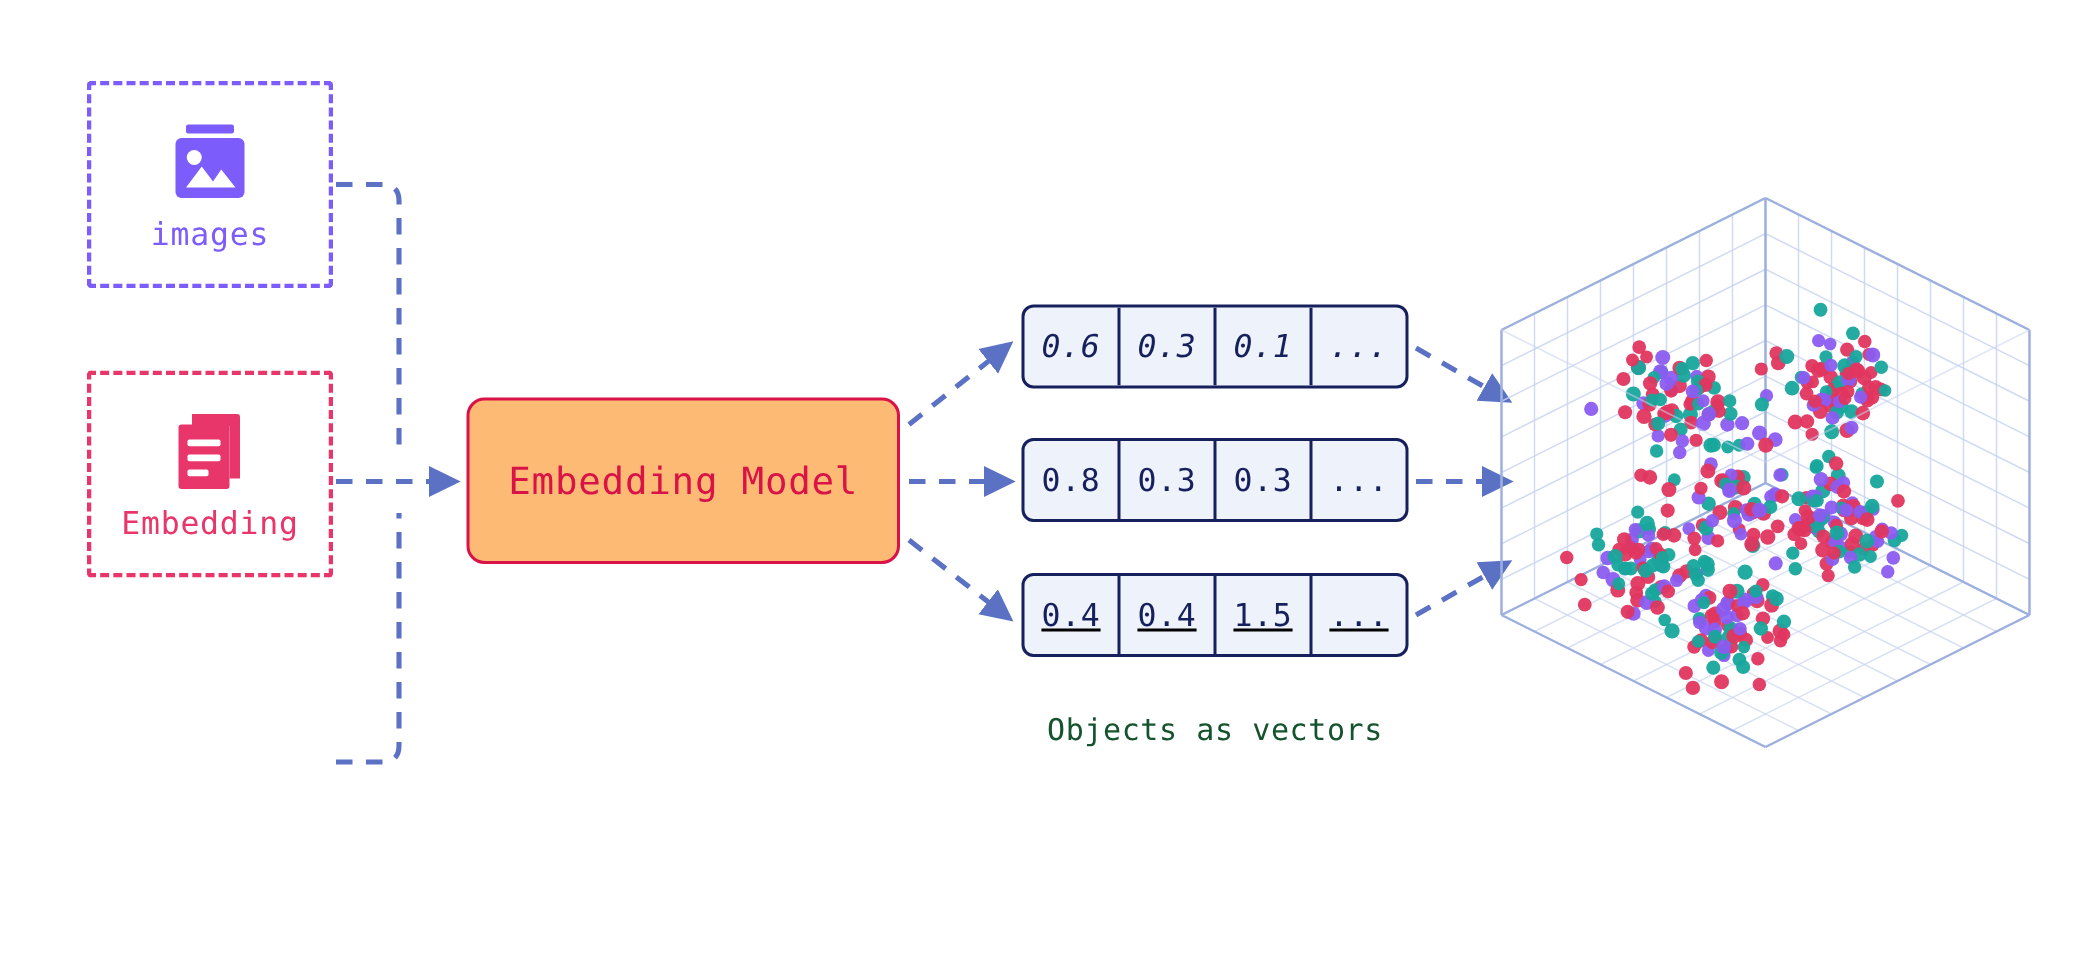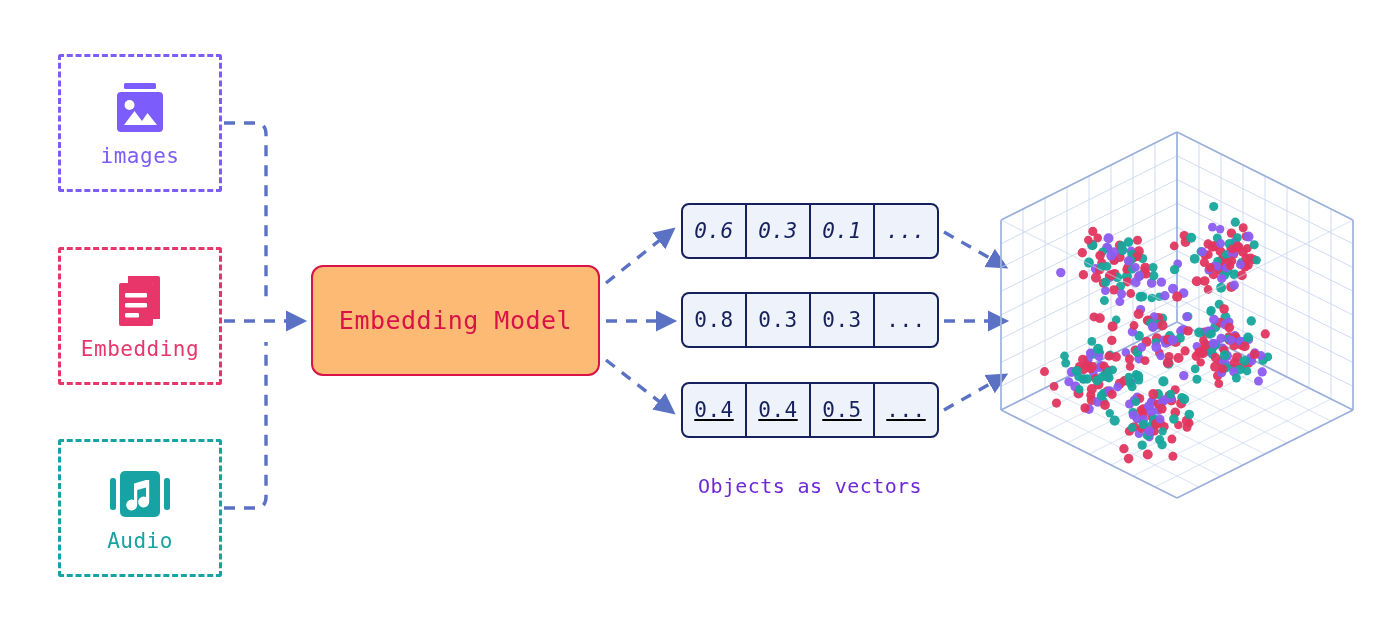--- a/index.html
+++ b/index.html
@@ -115,21 +115,21 @@
   #vector-1 { top: 203px; font-style: italic; }
   #vector-2 { top: 292px; justify-content: center; }
   #vector-3 { top: 382px; text-decoration: underline; }
 
   #vectors-caption {
     position: absolute;
     left: 681px;
     top: 474px;
     width: 258px;
     text-align: center;
-    color: #6d28d9;
+    color: #14532d;
     font-size: 20px;
     letter-spacing: 0.4px;
     white-space: nowrap;
   }
 
   
   #vector-space {
     position: absolute;
     left: 995px;
     top: 120px;
@@ -184,31 +184,20 @@
         <path d="M19 3 H49 A2 2 0 0 1 51 5 V46 H44 V11 H19 Z" fill="#e8366a"></path>
         <rect x="10" y="10" width="34" height="43" rx="2" fill="#e8366a"></rect>
         <rect x="16" y="20" width="22" height="4.5" rx="1.2" fill="#ffffff"></rect>
         <rect x="16" y="30" width="22" height="4.5" rx="1.2" fill="#ffffff"></rect>
         <rect x="16" y="40" width="14" height="4.5" rx="1.2" fill="#ffffff"></rect>
       </svg>
     </div>
     <div class="source-label" id="label-docs">Embedding</div>
   </div>
 
-  <div class="source-box" id="box-audio">
-    <div class="icon-wrap">
-      <svg width="64" height="56" viewBox="0 0 64 56">
-        <rect x="2" y="12" width="6" height="32" rx="2.5" fill="#17a3a3"></rect>
-        <rect x="56" y="12" width="6" height="32" rx="2.5" fill="#17a3a3"></rect>
-        <rect x="12" y="5" width="40" height="46" rx="5" fill="#17a3a3"></rect>
-        <path d="M38 14 L26 17.5 V34 a5.5 5.5 0 1 0 3.2 4.9 V24 L38 21.4 V31 a5.5 5.5 0 1 0 3.2 4.9 V14 Z" fill="#ffffff"></path>
-      </svg>
-    </div>
-    <div class="source-label" id="label-audio">Audio</div>
-  </div>
 
   <div id="embedding-model">
     <span id="embedding-model-label">Embedding Model</span>
   </div>
 
   <div class="vector-row" id="vector-1">
     <span class="vector-cell">0.6</span>
     <span class="vector-cell">0.3</span>
     <span class="vector-cell">0.1</span>
     <span class="vector-cell">...</span>
@@ -217,21 +206,21 @@
   <div class="vector-row" id="vector-2">
     <span class="vector-cell">0.8</span>
     <span class="vector-cell">0.3</span>
     <span class="vector-cell">0.3</span>
     <span class="vector-cell">...</span>
   </div>
 
   <div class="vector-row" id="vector-3">
     <span class="vector-cell">0.4</span>
     <span class="vector-cell">0.4</span>
-    <span class="vector-cell">0.5</span>
+    <span class="vector-cell">1.5</span>
     <span class="vector-cell">...</span>
   </div>
 
   <div id="vectors-caption">Objects as vectors</div>
 
   <div id="vector-space">
     <svg id="cube-svg" width="365" height="390" viewBox="0 0 365 390">
         <line x1="182.0" y1="202.0" x2="182.0" y2="12.0" stroke="#c8d4f0" stroke-width="1" opacity="0.85"></line>
         <line x1="182.0" y1="202.0" x2="6.0" y2="290.0" stroke="#c8d4f0" stroke-width="1" opacity="0.85"></line>
         <line x1="160.0" y1="213.0" x2="160.0" y2="23.0" stroke="#c8d4f0" stroke-width="1" opacity="0.85"></line>

